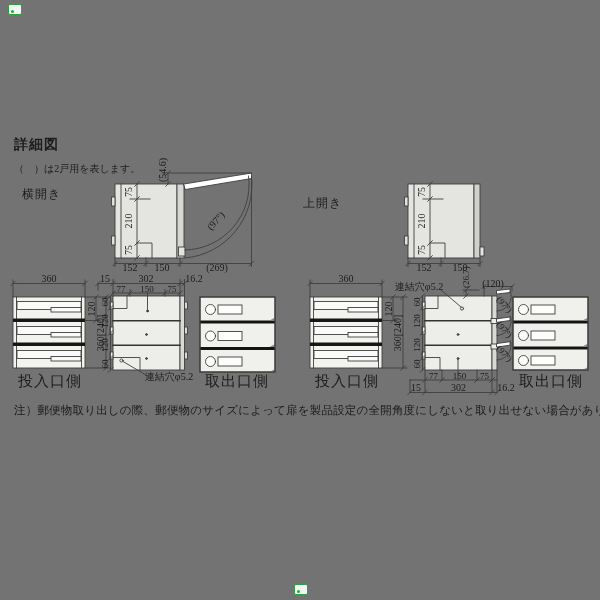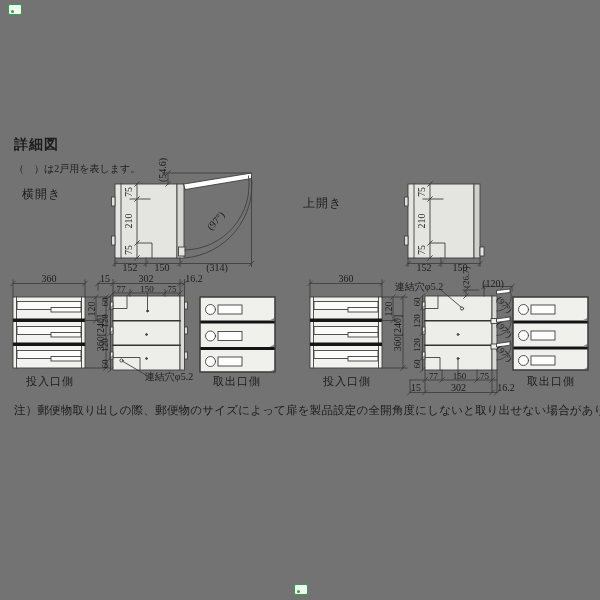--- a/index.html
+++ b/index.html
@@ -10,21 +10,21 @@
   .title{font-size:14px;font-weight:600;letter-spacing:1px;}
   .sub{font-size:10px;}
   .sec{font-size:12px;letter-spacing:1px;}
   .note{font-size:11.5px;letter-spacing:.2px;}
   .d{position:absolute;white-space:nowrap;font-size:10px;color:#1c1c1c;
      transform:translate(-50%,-50%);line-height:1;}
   .rv{transform:translate(-50%,-50%) rotate(-90deg);}
   .sm{font-size:9px;}
   .al{transform:translate(-50%,-50%) rotate(-48deg);}
   .ar{transform:translate(-50%,-50%) rotate(48deg);font-size:9px;}
-  .cap{font-size:11px;letter-spacing:1px;text-align:right;}
+  .cap{font-size:15px;letter-spacing:1px;text-align:right;}
   .gmark{position:absolute;width:12px;height:9px;border:1px solid #2fa043;
          border-radius:2px;background:#f0f9f1;}
   .gmark i{position:absolute;left:2px;bottom:1px;width:3px;height:3px;border-radius:50%;
          background:#2fa043;}
 </style>
 </head>
 <body>
 
 <div id="stage">
 
@@ -305,21 +305,21 @@
   <span class="t sec" style="left:22px;top:186px;">横開き</span>
   <span class="t sec" style="left:303px;top:186px;margin-top:9px;">上開き</span>
 
   <span class="d rv" style="left:163px;top:170px;">(54.6)</span>
   <span class="d rv" style="left:129px;top:192px;">75</span>
   <span class="d rv" style="left:129px;top:221px;">210</span>
   <span class="d rv" style="left:129px;top:250px;">75</span>
   <span class="d al" style="left:216px;top:221px;">(97°)</span>
   <span class="d" style="left:130px;top:268px;">152</span>
   <span class="d" style="left:162px;top:268px;">150</span>
-  <span class="d" style="left:217px;top:268px;">(314)</span>
+  <span class="d" style="left:217px;top:268px;">(269)</span>
 
   <span class="d rv" style="left:422px;top:192px;">75</span>
   <span class="d rv" style="left:422px;top:221px;">210</span>
   <span class="d rv" style="left:422px;top:250px;">75</span>
   <span class="d" style="left:424px;top:268px;">152</span>
   <span class="d" style="left:460px;top:268px;">150</span>
 
   <span class="d" style="left:49px;top:279px;">360</span>
   <span class="d rv" style="left:92px;top:309px;">120</span>
   <span class="d rv" style="left:101px;top:333px;">360[240]</span>

